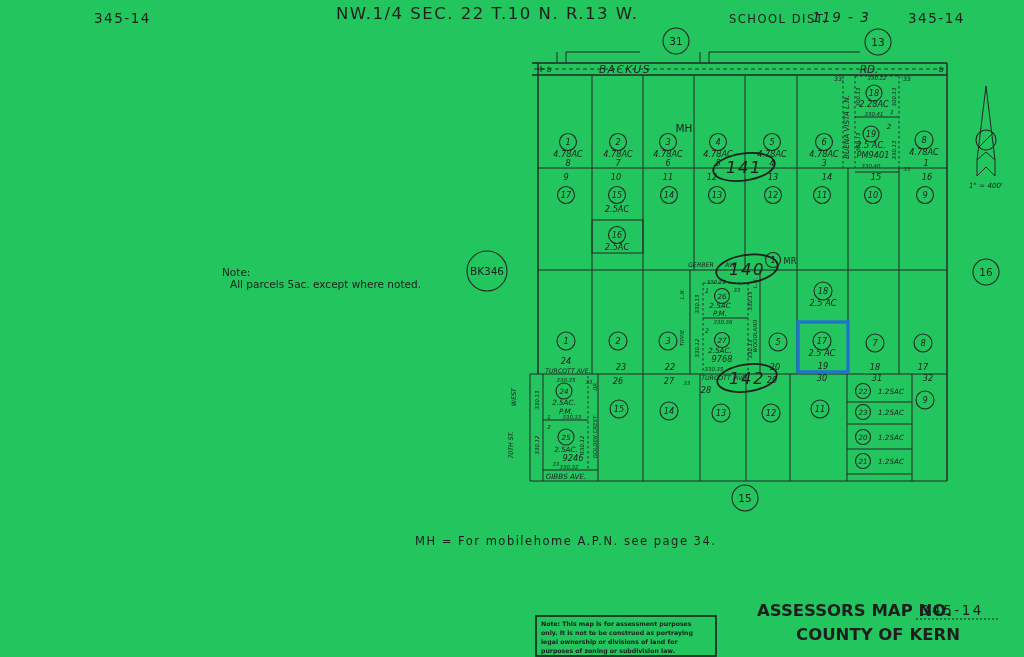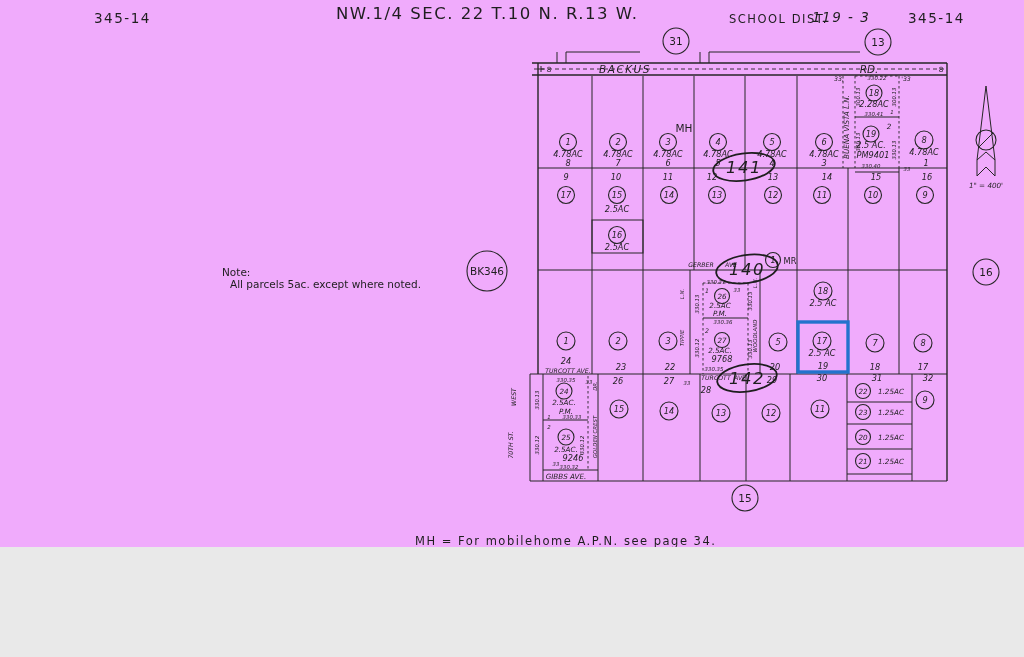--- a/index.html
+++ b/index.html
@@ -1,16 +1,16 @@
 <!DOCTYPE html>
 <html><head>
 <meta charset="utf-8">
 <style>
   html,body{margin:0;padding:0;background:#e9e9e9;}
-  #stage{position:relative;width:1024px;height:547px;background:#f0abfc;overflow:hidden;}
+  #stage{position:relative;width:1024px;height:657px;background:#22c55e;overflow:hidden;}
   svg{display:block;}
   text{fill:#1e1e1e;font-family:"DejaVu Sans",sans-serif;}
   .ln{stroke:#262626;stroke-width:1;fill:none;}
   .ln2{stroke:#262626;stroke-width:1.4;fill:none;}
   .dash{stroke:#262626;stroke-width:0.9;fill:none;stroke-dasharray:4,3;}
   .dash2{stroke:#262626;stroke-width:0.9;fill:none;stroke-dasharray:2.5,2.5;}
   .circ{fill:none;stroke:#262626;stroke-width:1.1;}
   .ell{fill:none;stroke:#1e1e1e;stroke-width:1.8;}
   .t5{font-size:5.4px;} .t6{font-size:6.2px;} .t7{font-size:7.2px;}
   .t8{font-size:8.2px;} .t10{font-size:10.5px;}

